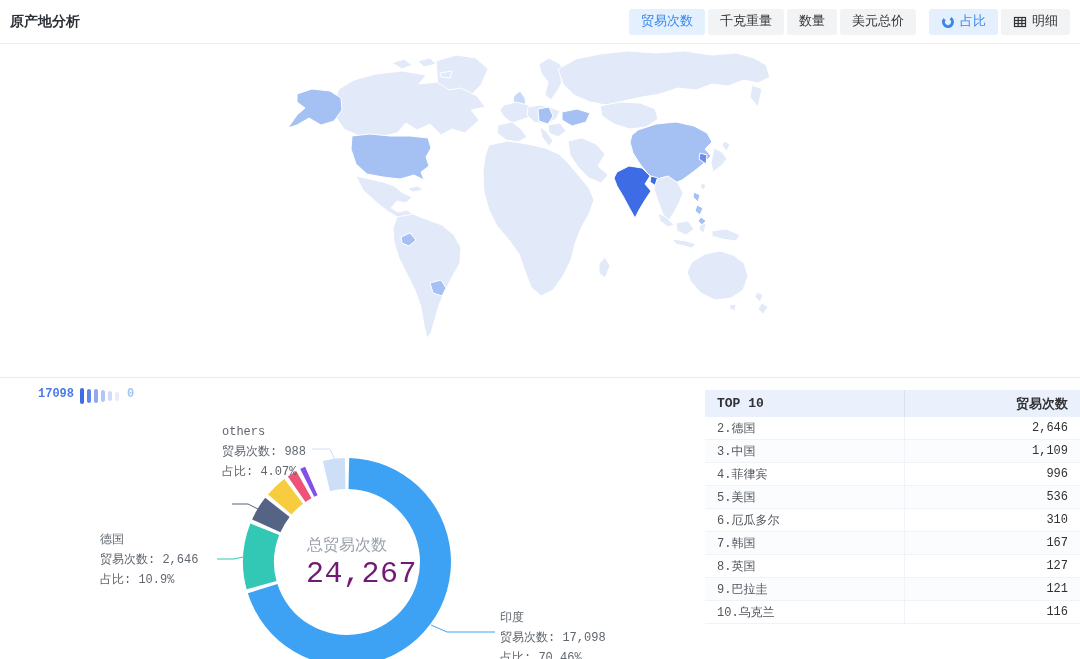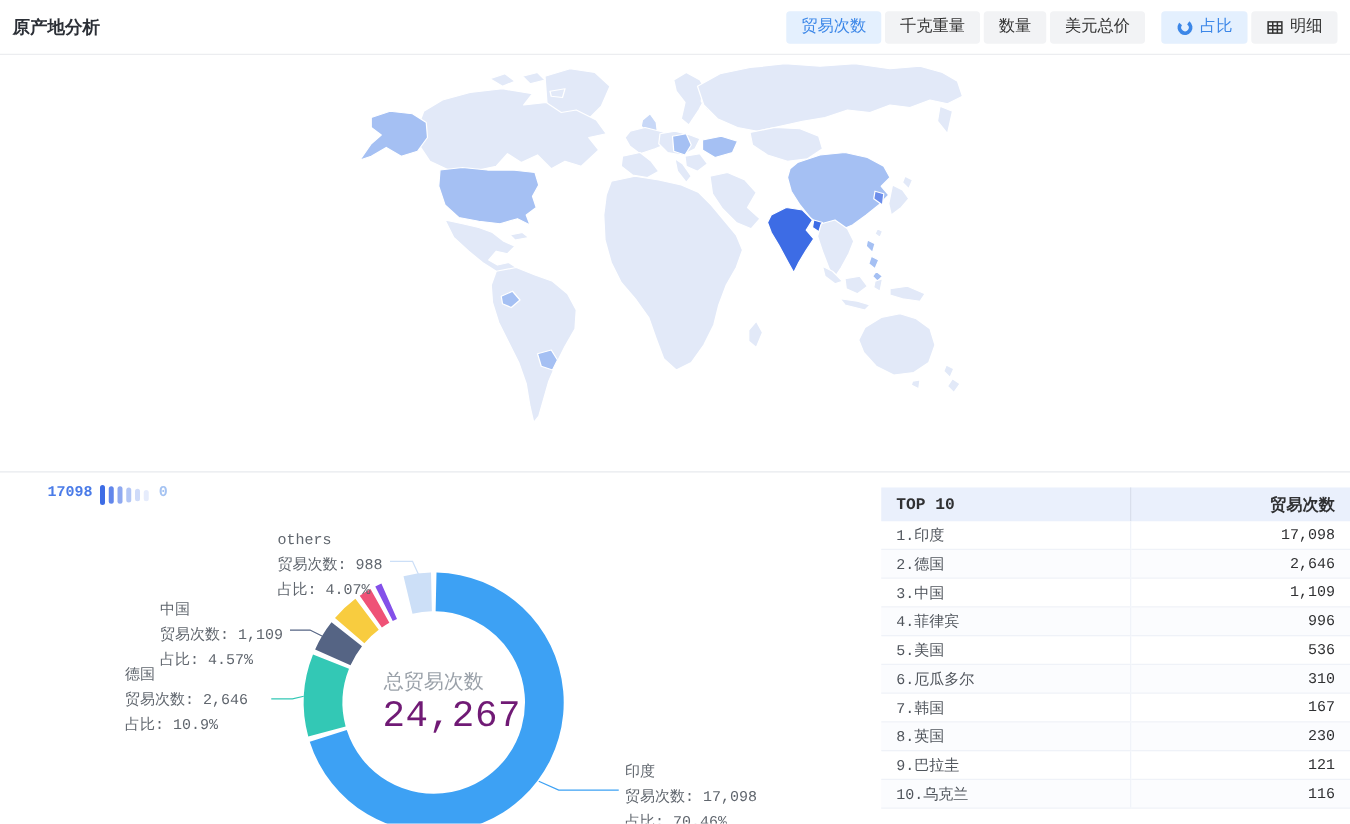--- a/index.html
+++ b/index.html
@@ -177,25 +177,20 @@
       <polyline class="leader" points="232,86 248,86 258,91" stroke="#556484"></polyline>
       <polyline class="leader" points="217,141 234,141 243,139" stroke="#33C8B5"></polyline>
       <polyline class="leader" points="431,207 447,214 495,214" stroke="#3DA1F4"></polyline>
     </svg>
 
     <div class="callout" style="left:222px;top:4px">
       <div>others</div>
       <div>贸易次数: 988</div>
       <div>占比: 4.07%</div>
     </div>
-    <div class="callout" style="left:128px;top:60px">
-      <div>中国</div>
-      <div>贸易次数: 1,109</div>
-      <div>占比: 4.57%</div>
-    </div>
     <div class="callout" style="left:100px;top:112px">
       <div>德国</div>
       <div>贸易次数: 2,646</div>
       <div>占比: 10.9%</div>
     </div>
     <div class="callout" style="left:500px;top:190px">
       <div>印度</div>
       <div>贸易次数: 17,098</div>
       <div>占比: 70.46%</div>
     </div>
@@ -209,24 +204,20 @@
   <div class="top10">
     <table>
       <thead>
         <tr>
           <th>TOP 10</th>
           <th class="num">贸易次数</th>
         </tr>
       </thead>
       <tbody>
         <tr>
-            <td>1.印度</td>
-            <td class="num">17,098</td>
-          </tr>
-        <tr>
             <td>2.德国</td>
             <td class="num">2,646</td>
           </tr>
         <tr>
             <td>3.中国</td>
             <td class="num">1,109</td>
           </tr>
         <tr>
             <td>4.菲律宾</td>
             <td class="num">996</td>
@@ -238,21 +229,21 @@
         <tr>
             <td>6.厄瓜多尔</td>
             <td class="num">310</td>
           </tr>
         <tr>
             <td>7.韩国</td>
             <td class="num">167</td>
           </tr>
         <tr>
             <td>8.英国</td>
-            <td class="num">230</td>
+            <td class="num">127</td>
           </tr>
         <tr>
             <td>9.巴拉圭</td>
             <td class="num">121</td>
           </tr>
         <tr>
             <td>10.乌克兰</td>
             <td class="num">116</td>
           </tr>
       </tbody>

